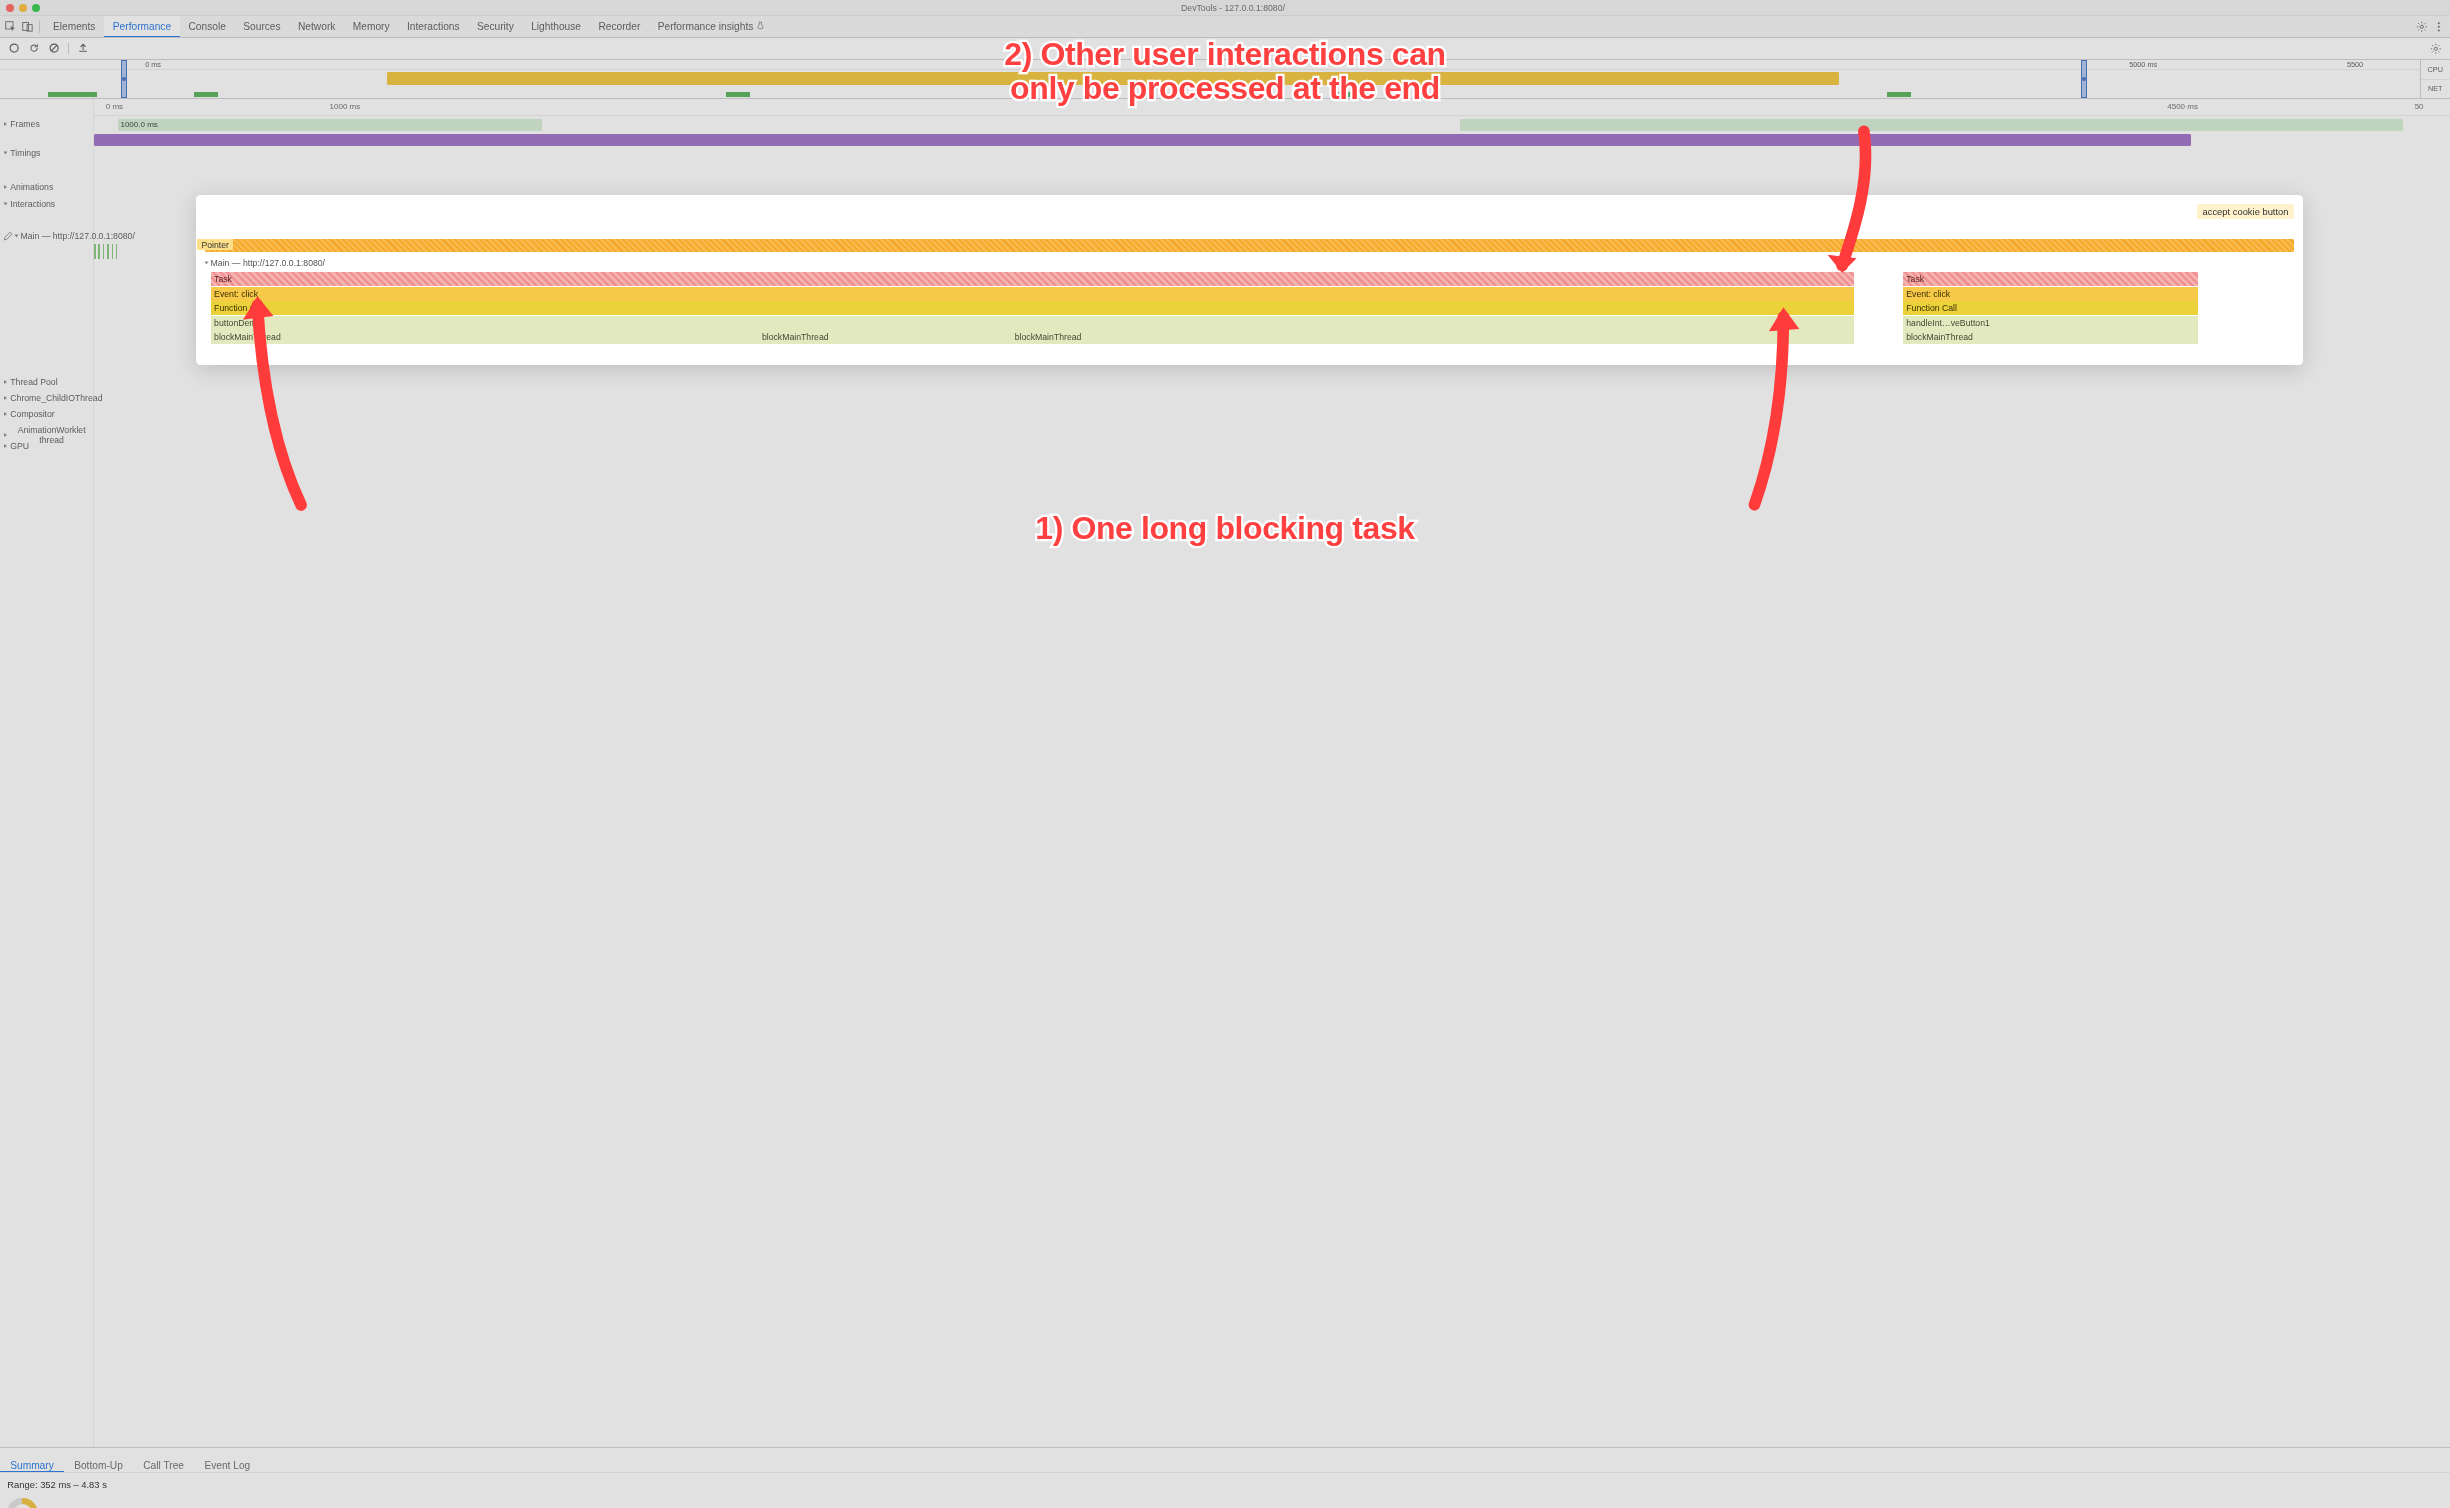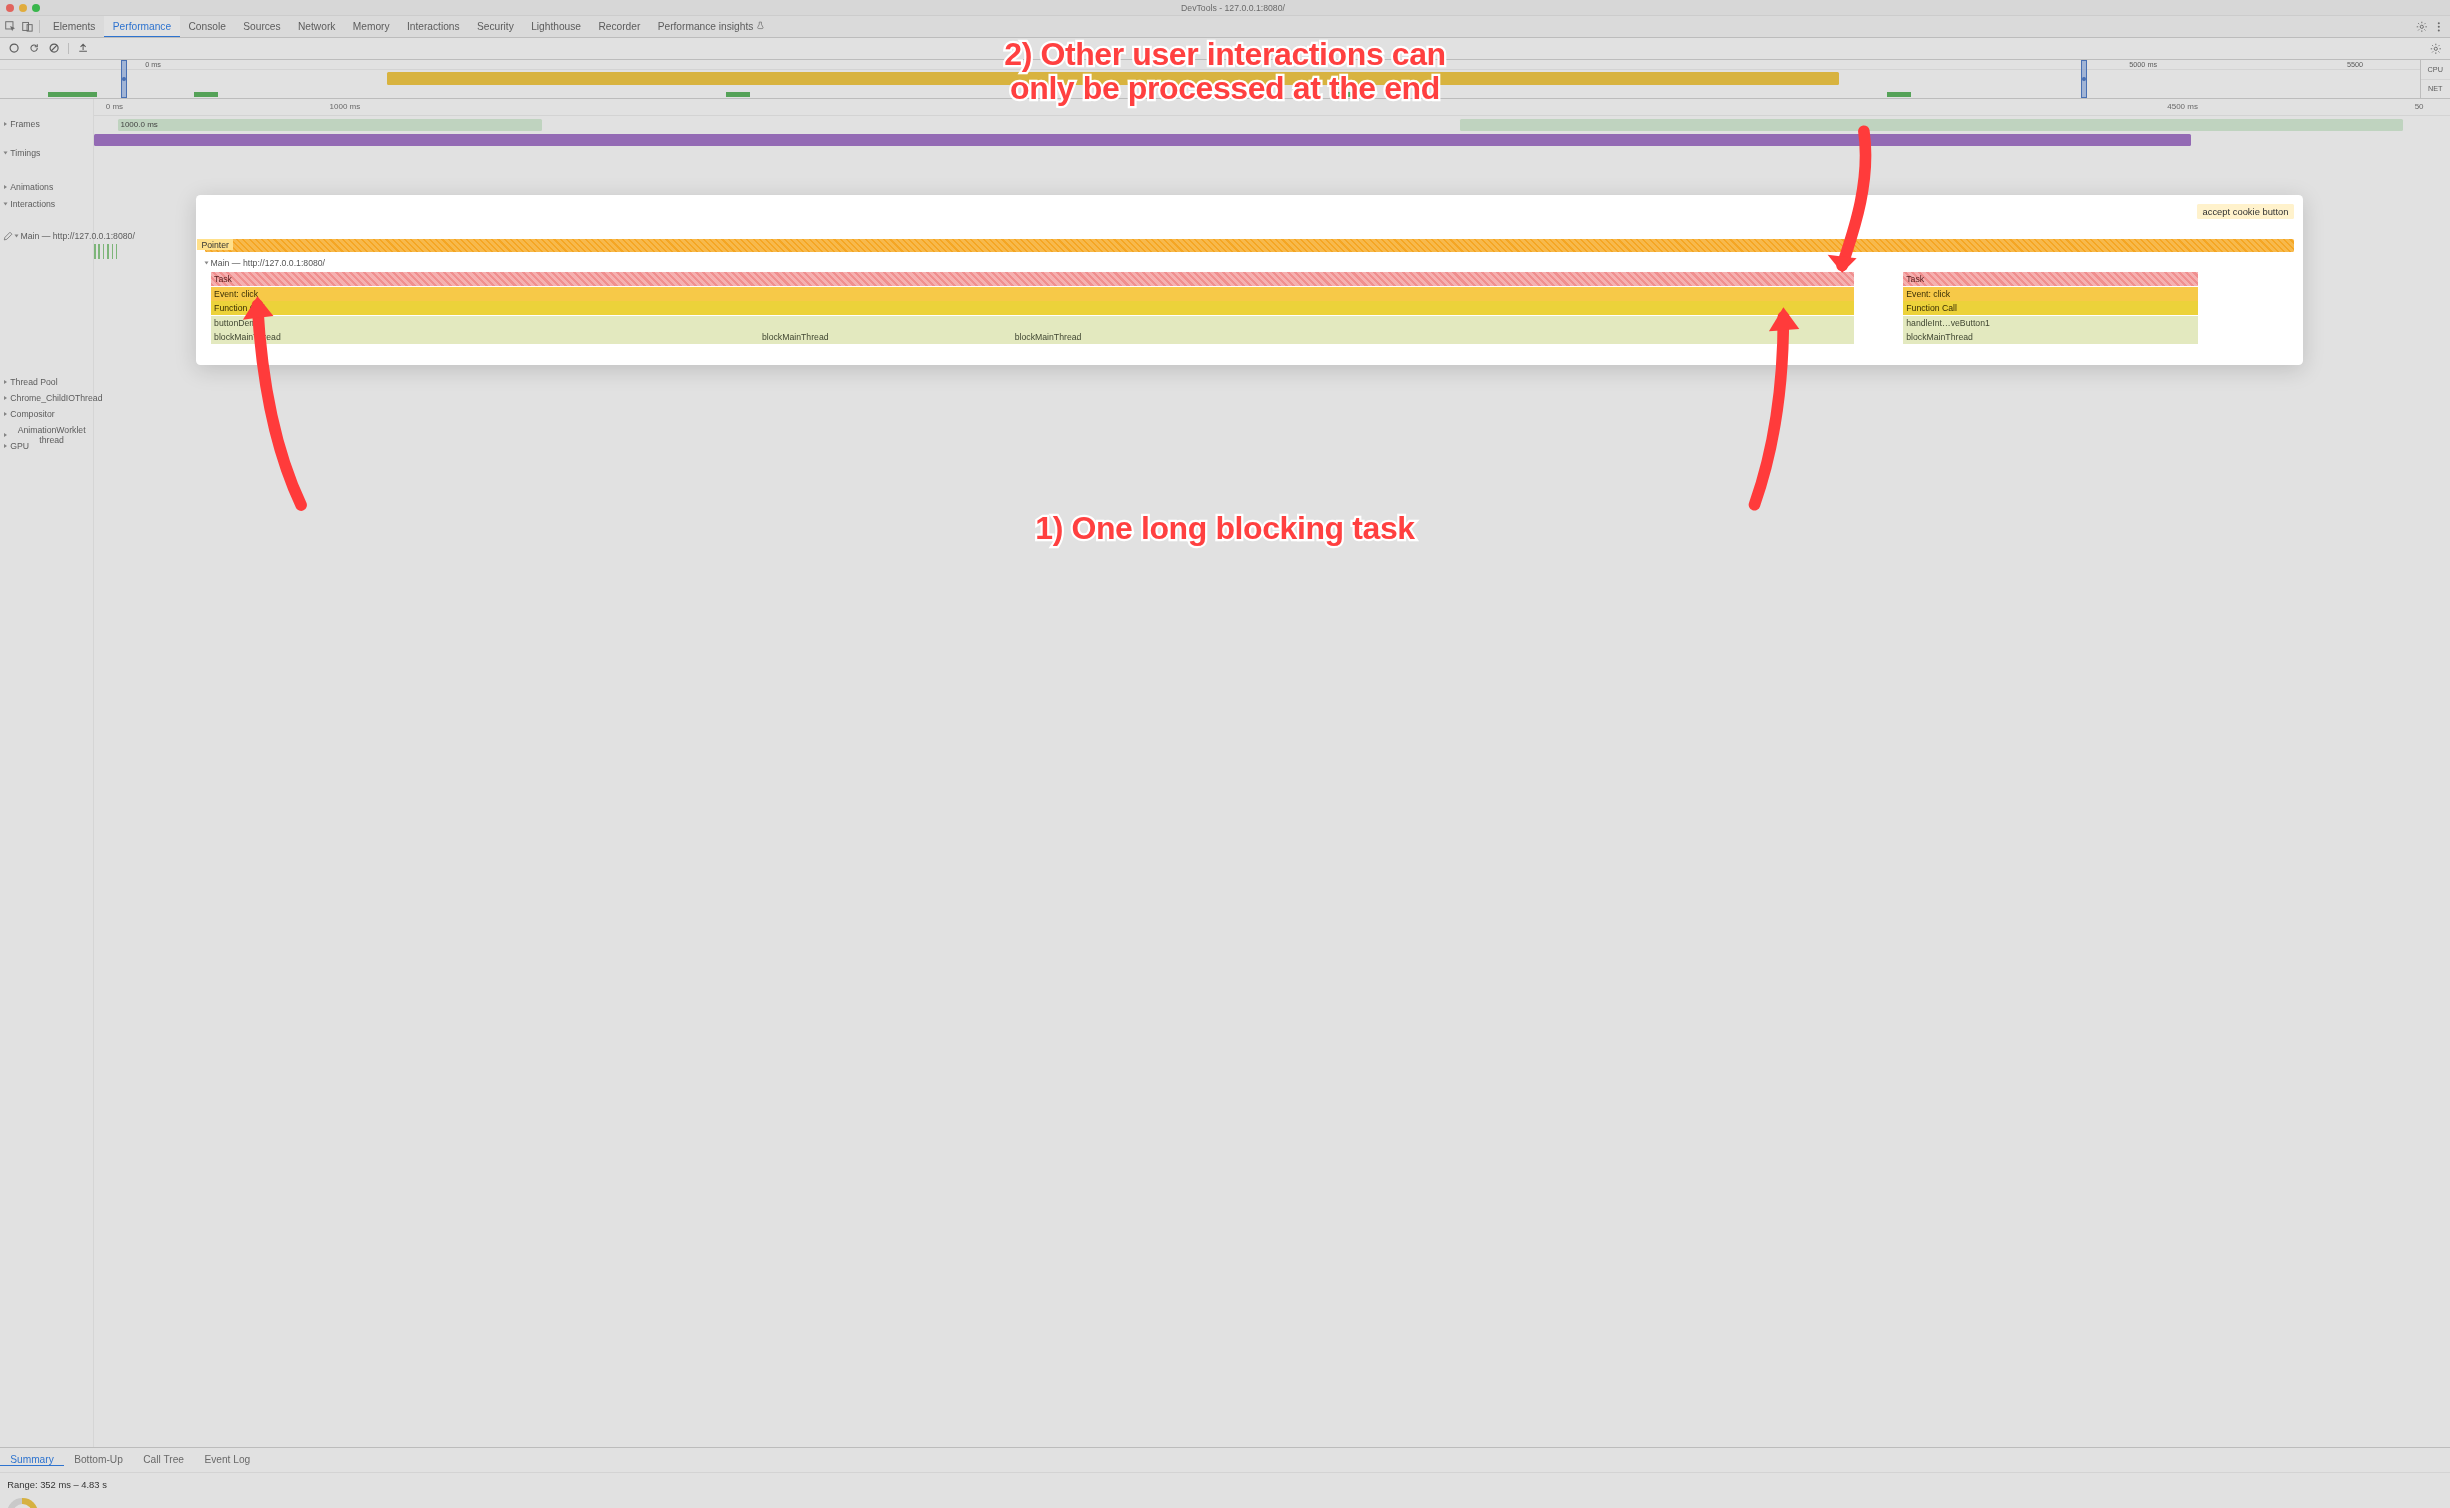--- a/index.html
+++ b/index.html
@@ -86,21 +86,21 @@
   .fb { position: absolute; height: 14px; font-size: 8.7px; padding: 1.5px 3.6px; white-space: nowrap; overflow: hidden; }
   .fb-task { background: repeating-linear-gradient(45deg,#f08f8f,#f08f8f 2.2px,#f5b0b0 2.2px,#f5b0b0 5.1px); color: #5b2222; }
   .fb-event { background: #f7c948; color: #3a2f05; }
   .fb-call { background: #ecd23a; color: #3a2f05; }
   .fb-block { background: #e3e9bf; color: #424833; }
   .fb-handle { background: #e3e9bf; color: #424833; }
 
   .main-label { position: absolute; left: 8.7px; top: 63px; font-size: 8.7px; color: #555; display: flex; align-items: center; gap: 2.9px; }
 
   
-  .bottom-tabs { height: 25px; border-top: 0.7px solid #d0d0d0; display: flex; align-items: center; background: #fff; }
+  .bottom-tabs { height: 25px; border-top: 0.7px solid #d0d0d0; display: flex; align-items: flex-end; background: #fff; }
   .btab { padding: 0 10.2px; display: flex; align-items: center; color: #666; cursor: pointer; border-bottom: 1.5px solid transparent; font-size: 10.2px; }
   .btab.active { color: #1a73e8; border-bottom-color: #1a73e8; background: #fff; }
 
   
   .bottom-pane { height: 36px; background: #fff; padding: 5.8px 7.3px; font-size: 9.4px; border-top: 0.7px solid #eee; }
   .range-row { color: #222; margin-bottom: 8.7px; }
   .script-row { display: flex; align-items: center; gap: 7.3px; }
   .donut { width: 30.5px; height: 30.5px; border-radius: 50%; background: conic-gradient(#f1c232 0 280deg, #e0e0e0 280deg 360deg); position: relative; }
   .donut::after { content: ""; position: absolute; inset: 5.8px; background: #fff; border-radius: 50%; }
   .swatch { width: 10.2px; height: 10.2px; background: #f1c232; display: inline-block; }

